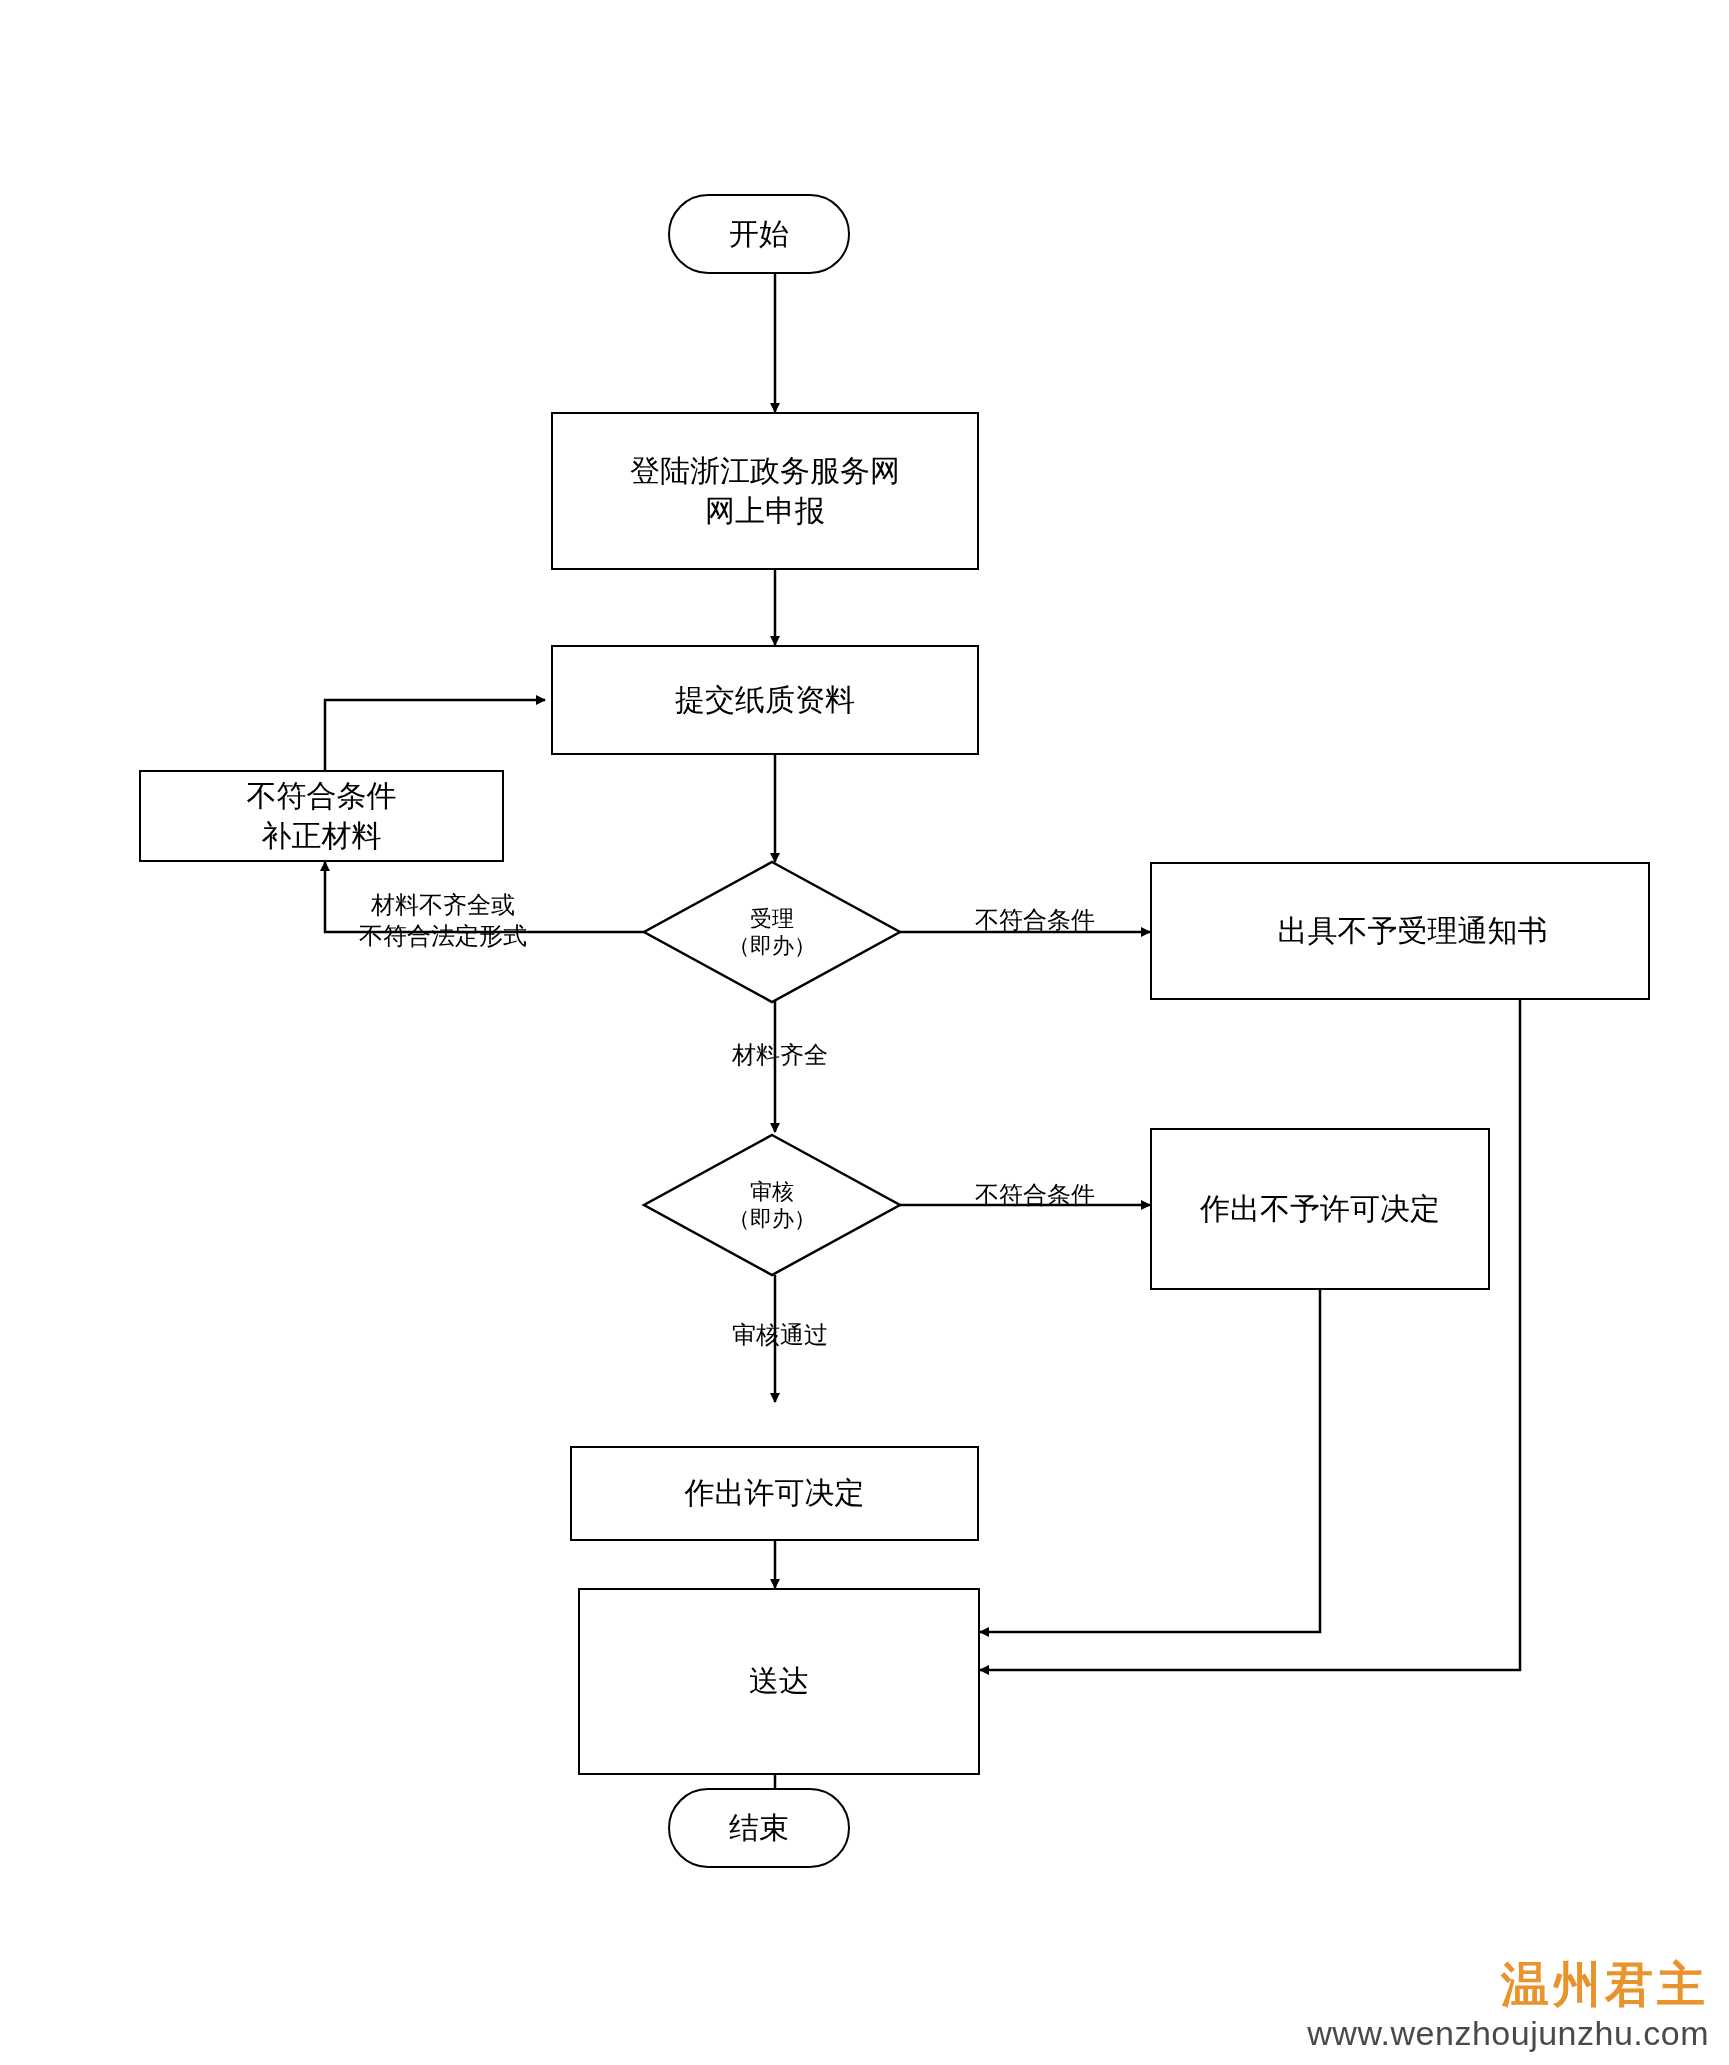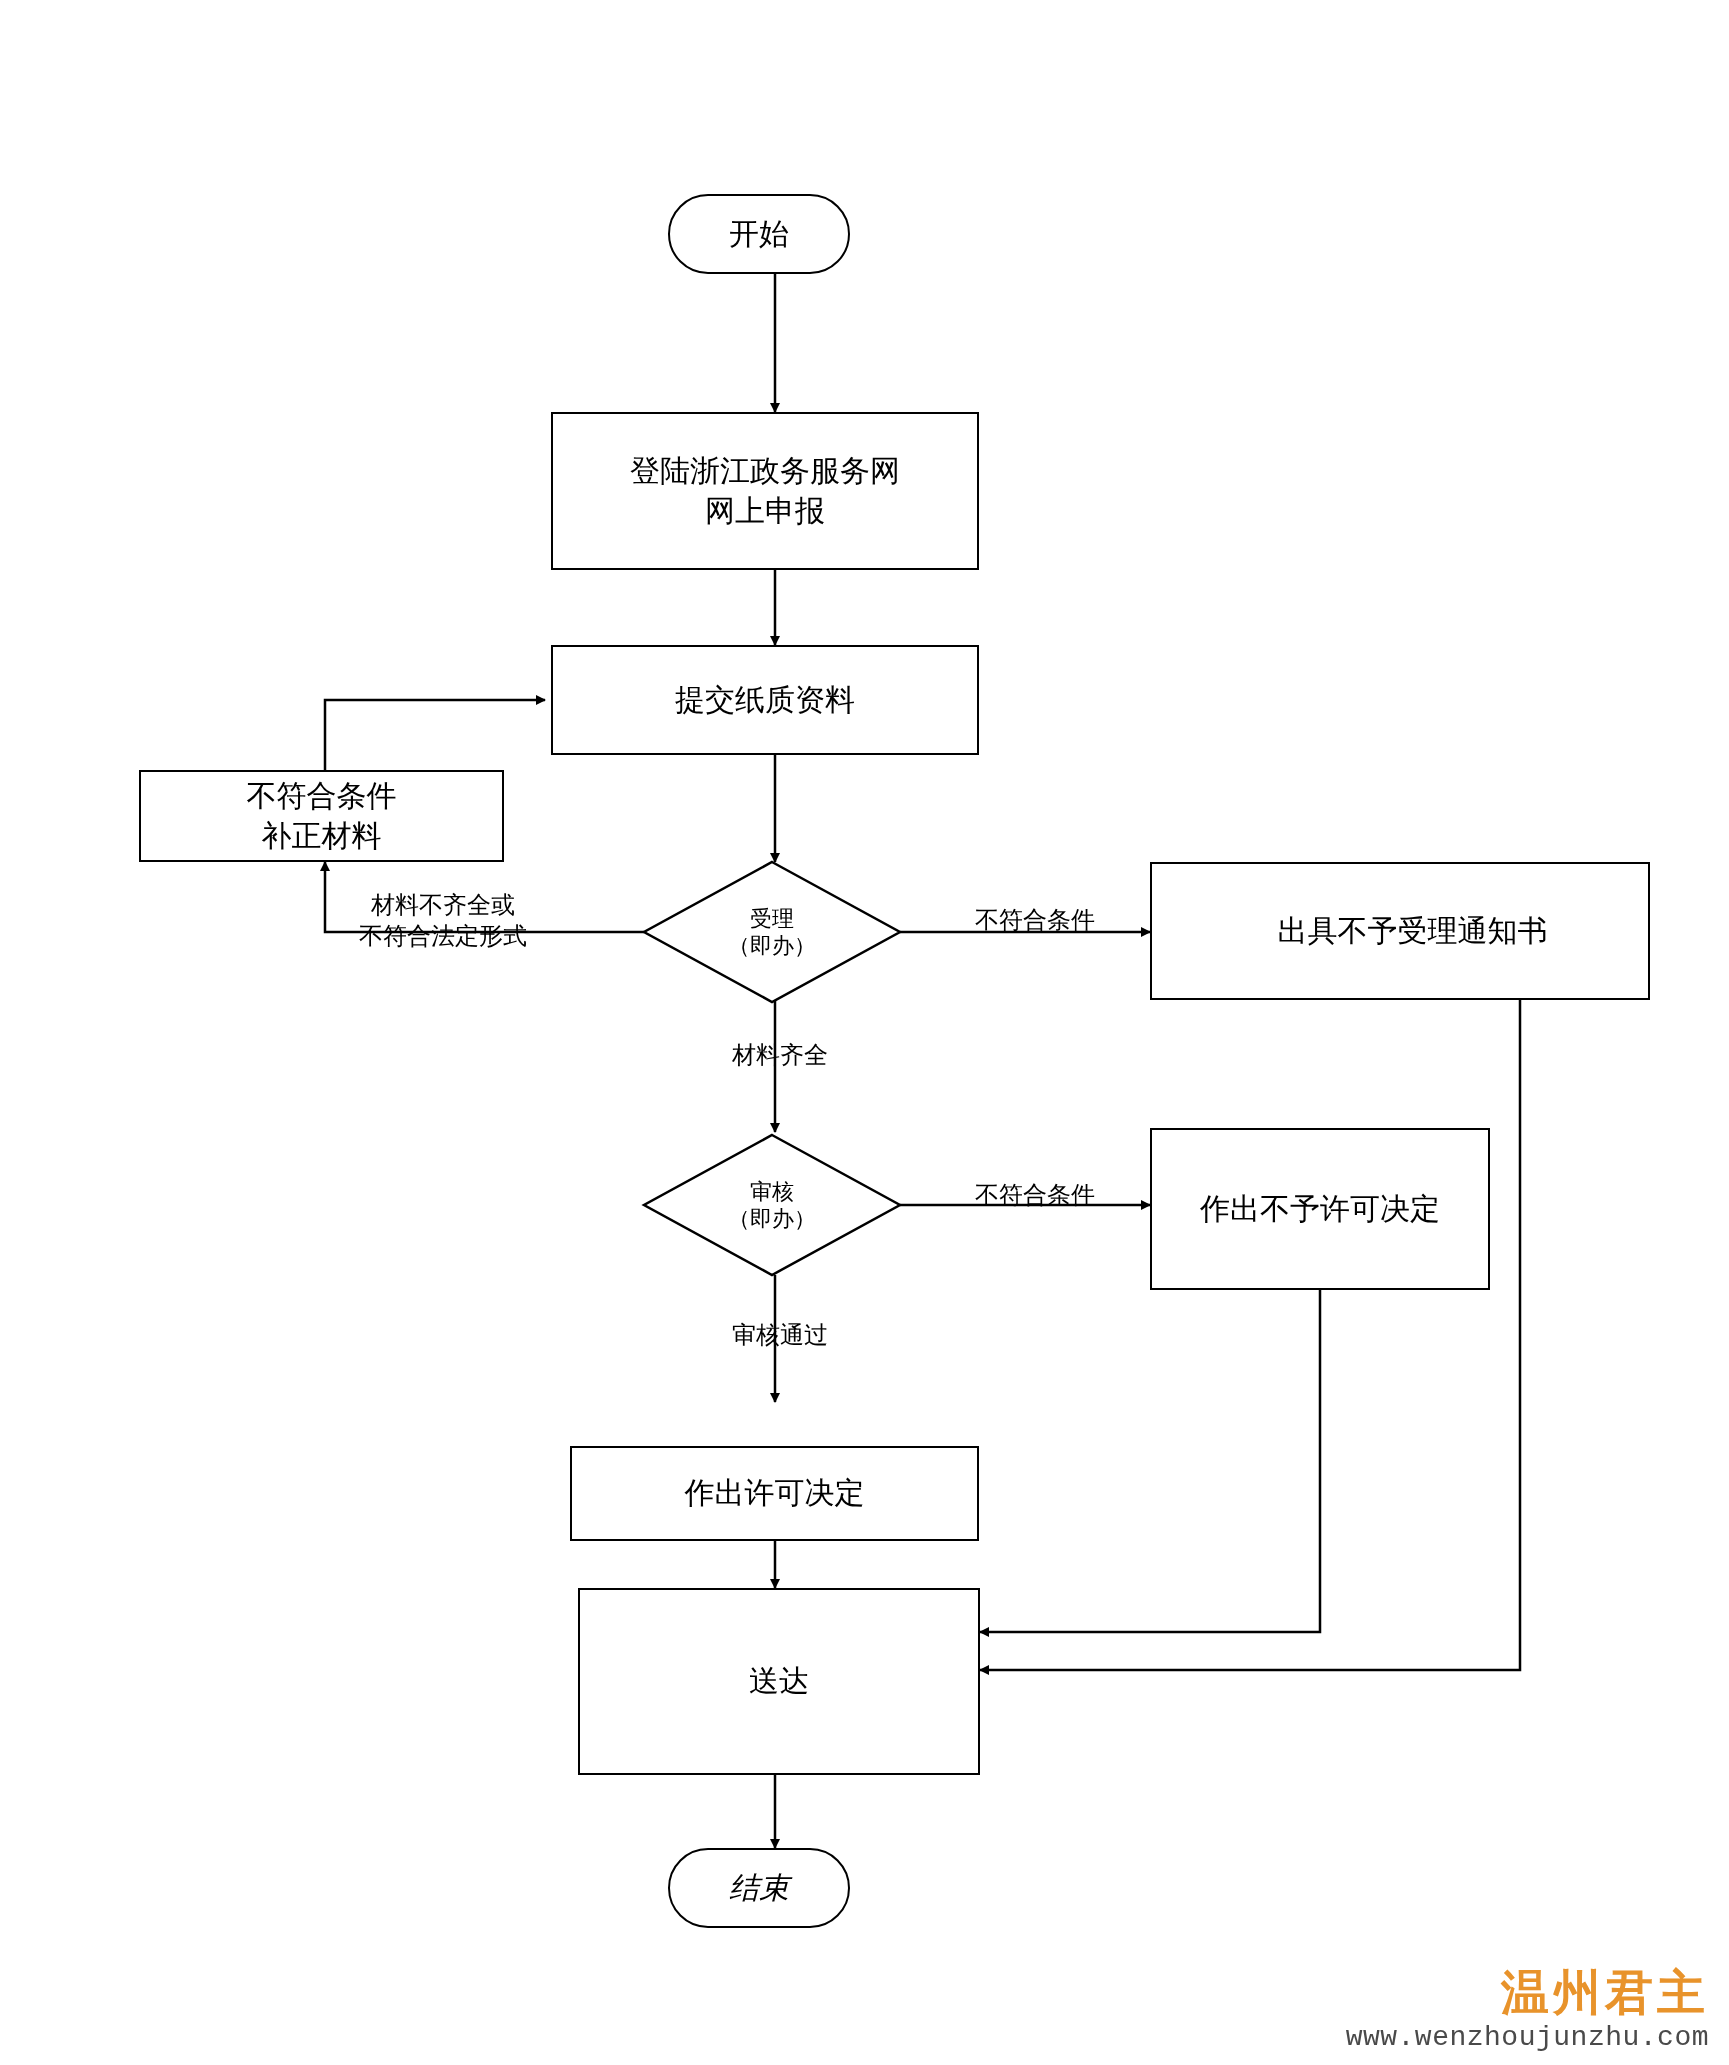--- a/index.html
+++ b/index.html
@@ -69,22 +69,22 @@
   }
   .wm-main {
     font-family: Liberation Sans, sans-serif;
     font-size: 48px;
     font-weight: bold;
     color: #e8932b;
     letter-spacing: 4px;
     line-height: 1.1;
   }
   .wm-sub {
-    font-family: Liberation Mono, monospace;
-    font-size: 28px;
+    font-family: Liberation Sans, sans-serif;
+    font-size: 34px;
     color: #4a4a4a;
     letter-spacing: 0.5px;
     margin-top: 2px;
   }
 </style>
 </head>
 <body>
 
 <svg id="canvas" viewBox="0 0 1729 2065">
   <defs>
@@ -164,21 +164,21 @@
 </div>
 
 <div class="node" style="left:570px; top:1446px; width:409px; height:95px;">
   <span>作出许可决定</span>
 </div>
 
 <div class="node" style="left:578px; top:1588px; width:402px; height:187px;">
   <span>送达</span>
 </div>
 
-<div class="node terminator" style="left:668px; top:1848px; width:182px; height:80px;font-style:italic;">
+<div class="node terminator" style="left:668px; top:1788px; width:182px; height:80px;">
   <span>结束</span>
 </div>
 
 <div class="edge-label" style="left:328px; top:890px; width:230px;">材料不齐全或
 不符合法定形式</div>
 
 <div class="edge-label" style="left:945px; top:905px; width:180px;">不符合条件</div>
 
 <div class="edge-label" style="left:690px; top:1040px; width:180px;">材料齐全</div>
 

